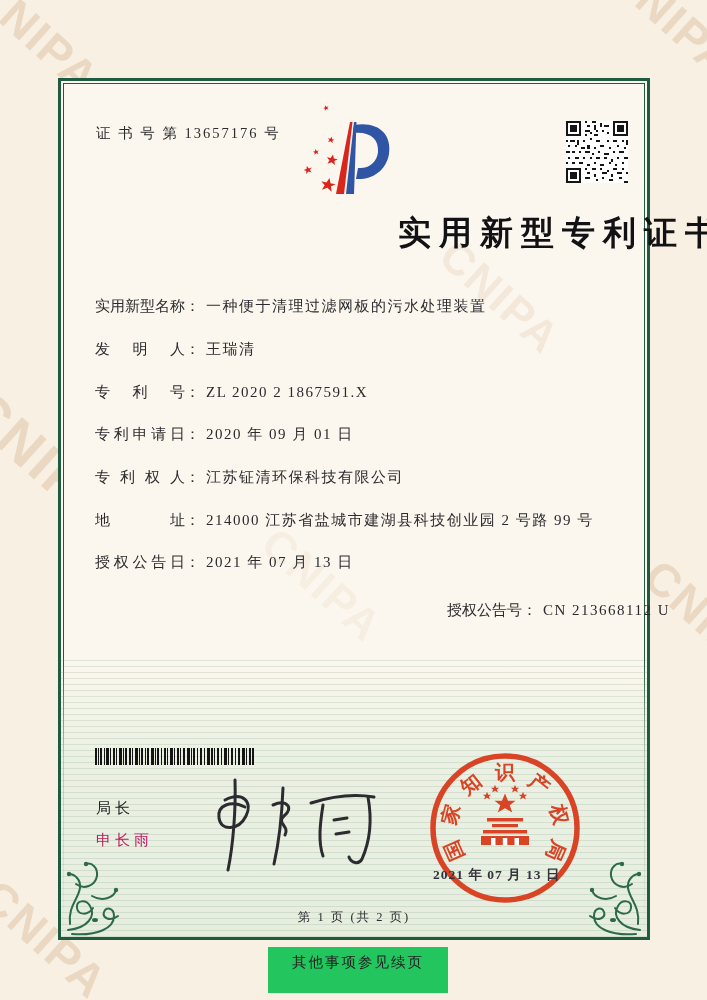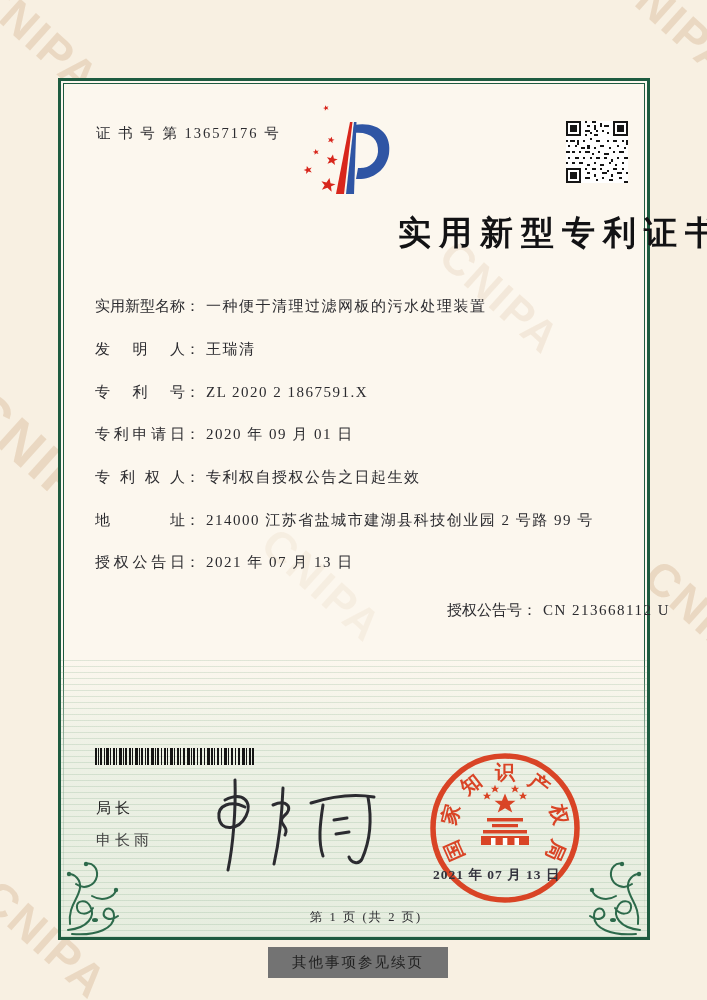--- a/index.html
+++ b/index.html
@@ -34,29 +34,29 @@
           vertical-align:bottom;}
   .colon{display:inline-block;}
   .fvalue{letter-spacing:1.5px;padding-left:6px;}
   .pair2{position:absolute;left:352px;top:0;margin-top:48px;}
 
   .paras{left:95px;top:583px;width:545px;font-size:14.5px;line-height:23px;
          color:#222226;text-align:justify;}
   .paras p{margin:0;text-indent:2em;}
 
   .sig-title{left:96px;top:799px;font-size:15px;letter-spacing:4px;color:#222;}
-  .sig-name{left:96px;top:831px;font-size:15px;letter-spacing:4px;color:#404040;}
+  .sig-name{left:96px;top:831px;font-size:15px;letter-spacing:4px;color:#be185d;}
 
   .seal-date{left:433px;top:866px;width:170px;font-size:13.5px;font-weight:700;
              letter-spacing:1px;color:#33333d;}
 
   .pageno{left:58px;top:909px;width:592px;text-align:center;font-size:12.5px;
-          letter-spacing:2px;color:#2c2c30;margin-left:12px;}
-  .footer-note{left:268px;top:947px;width:180px;height:31px;line-height:31px;text-align:center;
-               background:#737373;font-size:14.5px;letter-spacing:2px;color:#222;}
+          letter-spacing:2px;color:#2c2c30;}
+  .footer-note{left:268px;top:947px;width:180px;height:46px;line-height:31px;text-align:center;
+               background:#22c55e;font-size:14.5px;letter-spacing:2px;color:#222;}
 </style>
 </head>
 <body>
 
 <span class="wm" style="left:-38px;top:8px;font-size:46px;">CNIPA</span>
 <span class="wm" style="left:598px;top:-8px;font-size:46px;">CNIPA</span>
 <span class="wm" style="left:-48px;top:428px;font-size:56px;">CNIPA</span>
 <span class="wm" style="left:632px;top:592px;font-size:46px;">CNIPA</span>
 <span class="wm" style="left:-30px;top:912px;font-size:46px;">CNIPA</span>
 
@@ -138,21 +138,21 @@
   <div class="frow" style="top:43px">
     <span class="flabel">发明人</span><span class="colon">：</span><span class="fvalue">王瑞清</span>
   </div>
   <div class="frow" style="top:86px">
     <span class="flabel">专利号</span><span class="colon">：</span><span class="fvalue">ZL 2020 2 1867591.X</span>
   </div>
   <div class="frow" style="top:128px">
     <span class="flabel">专利申请日</span><span class="colon">：</span><span class="fvalue">2020 年 09 月 01 日</span>
   </div>
   <div class="frow" style="top:171px">
-    <span class="flabel">专利权人</span><span class="colon">：</span><span class="fvalue">专利权自授权公告之日起生效</span>
+    <span class="flabel">专利权人</span><span class="colon">：</span><span class="fvalue">江苏钲清环保科技有限公司</span>
   </div>
   <div class="frow" style="top:214px">
     <span class="flabel">地址</span><span class="colon">：</span><span class="fvalue">214000  江苏省盐城市建湖县科技创业园 2 号路 99 号</span>
   </div>
   <div class="frow" style="top:256px">
     <span class="flabel">授权公告日</span><span class="colon">：</span><span class="fvalue">2021 年 07 月 13 日</span>
     <span class="pair2">
       <span>授权公告号</span><span class="colon">：</span><span class="fvalue">CN 213668112 U</span>
     </span>
   </div>

